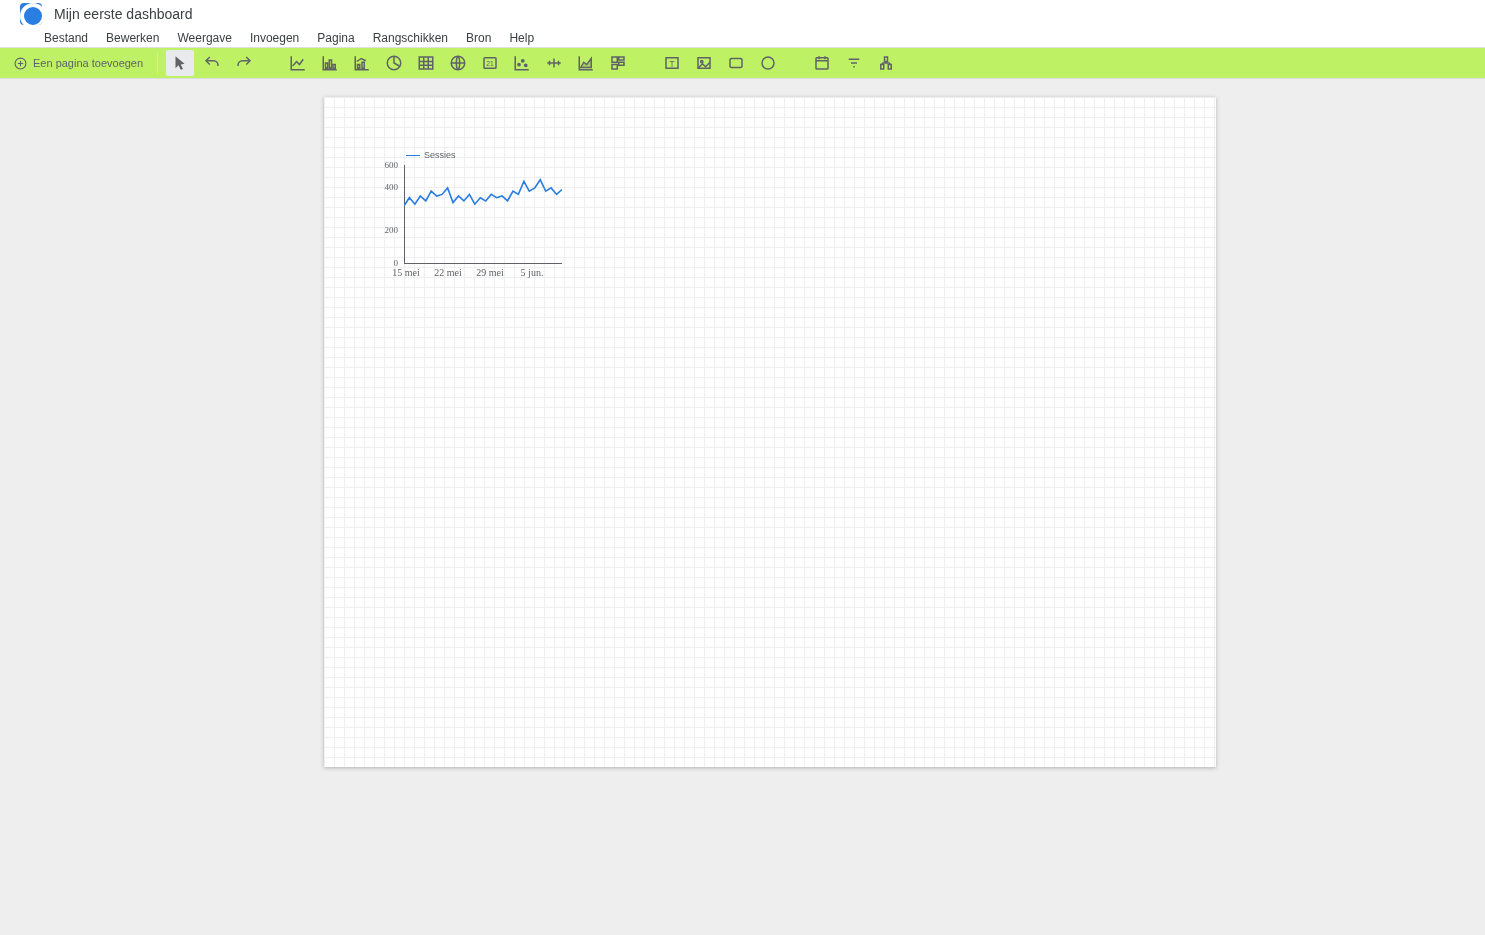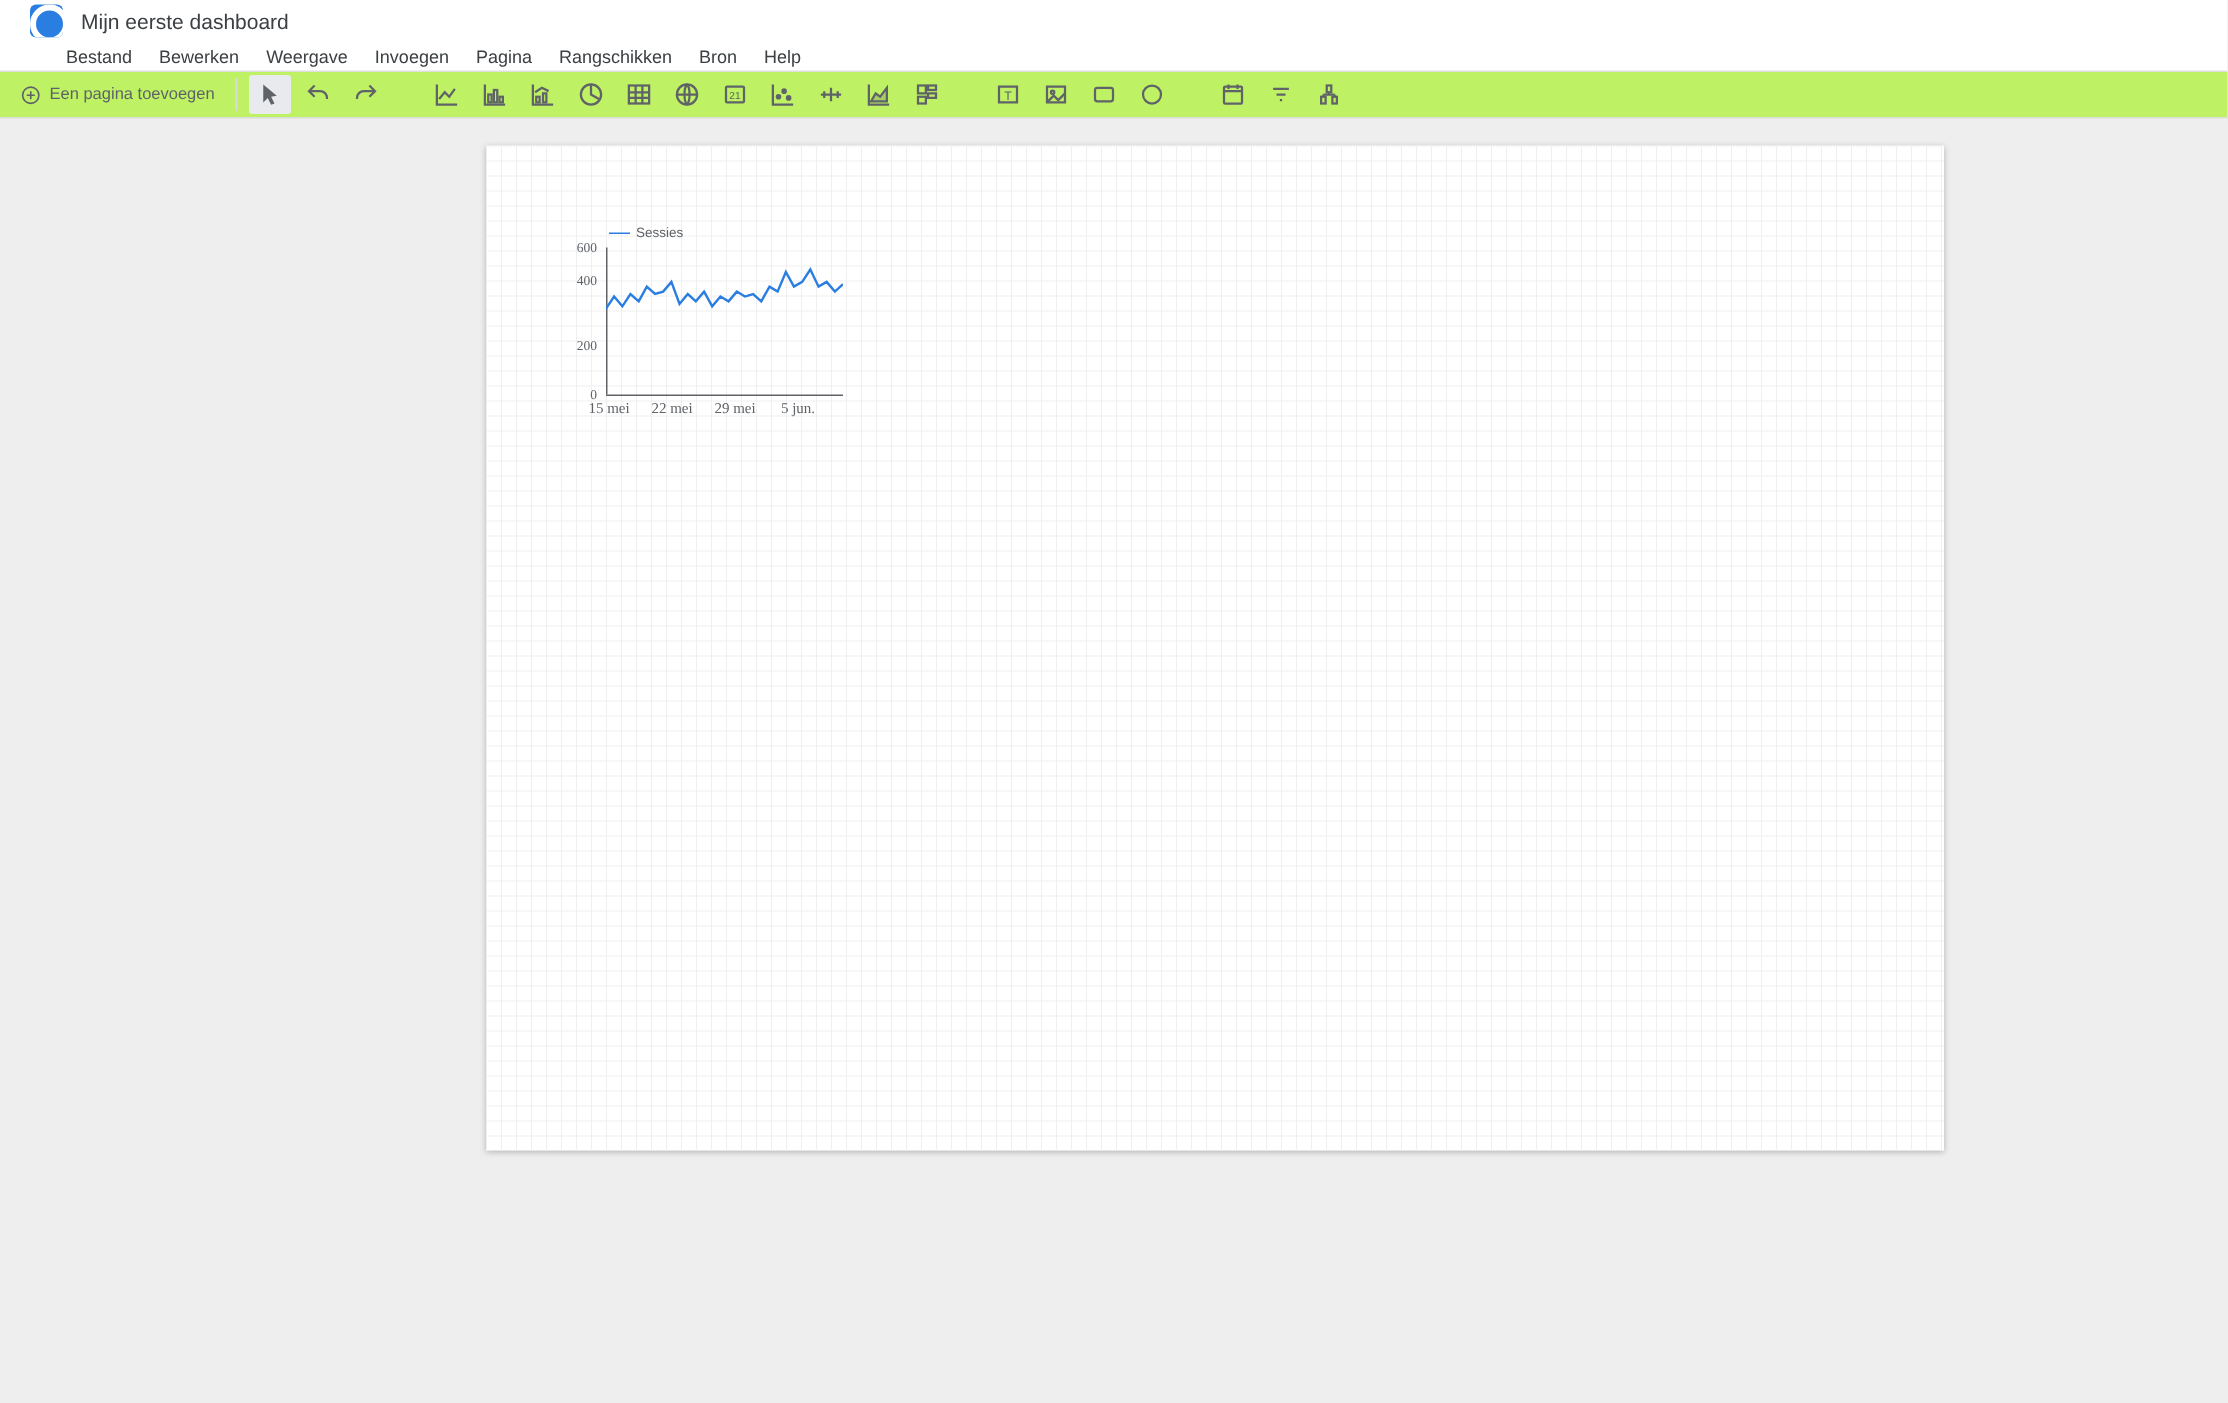--- a/index.html
+++ b/index.html
@@ -42,21 +42,21 @@
     border-radius:2px; cursor:pointer; color:#5f6368;
   }
   .tb-btn svg { width:18px; height:18px; }
   .tb-btn.selected { background:#e8eaed; }
   
   .canvas-wrap {
     position:absolute; top:79px; left:0; right:0; bottom:0;
     background:#eeeeee; overflow:hidden;
   }
   .page {
-    position:absolute; left:324px; top:18px; width:972px; height:670px;
+    position:absolute; left:324px; top:18px; width:892px; height:670px;
     background:#fff;
     background-image:
       linear-gradient(#efefef 1px, transparent 1px),
       linear-gradient(90deg, #efefef 1px, transparent 1px);
     background-size: 10px 10px;
     box-shadow: 0 1px 4px rgba(0,0,0,0.25);
   }
   .chart-box {
     position:absolute; left:58px; top:48px; width:200px; height:140px;
   }

